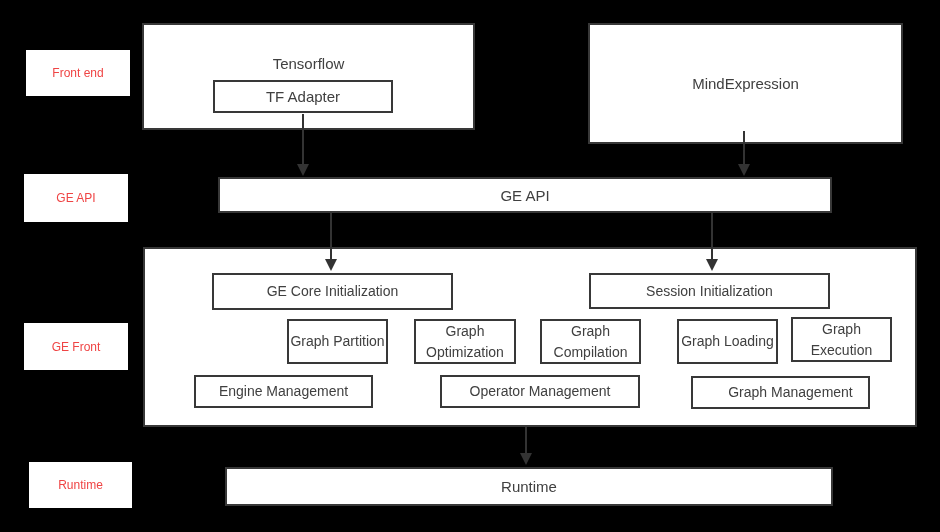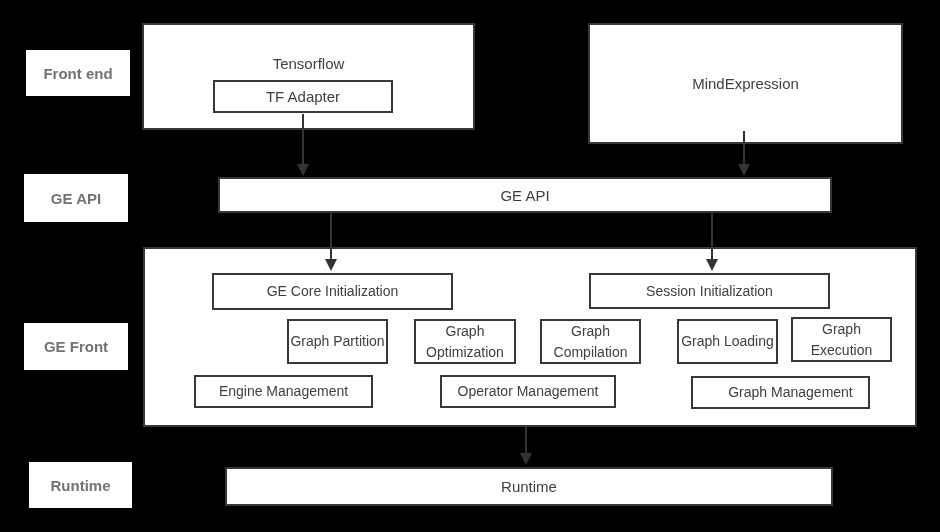--- a/index.html
+++ b/index.html
@@ -27,23 +27,22 @@
     text-align: center;
   }
   .layer-label {
     position: absolute;
     box-sizing: border-box;
     background: #ffffff;
     border: none;
     display: flex;
     align-items: center;
     justify-content: center;
-    font-size: 15px;
-    color: #737373;
-    font-weight: bold;
+    font-size: 12px;
+    color: #ef4444;
   }
   .layer-front-end { left: 26px;  top: 50px;  width: 104px; height: 46px; }
   .layer-ge-api    { left: 24px;  top: 174px; width: 104px; height: 48px; }
   .layer-ge-core   { left: 24px;  top: 323px; width: 104px; height: 47px; }
   .layer-runtime   { left: 29px;  top: 462px; width: 103px; height: 46px; }
 
   .tensorflow-box {
     left: 142px; top: 23px; width: 333px; height: 107px;
     display: block;
   }
@@ -75,21 +74,21 @@
   .session-init   { left: 444px; top: 24px;  width: 241px; height: 36px; }
 
   .graph-preparation  { left: 22px;  top: 70px;  width: 101px; height: 45px; }
   .graph-partition    { left: 142px; top: 70px;  width: 101px; height: 45px; }
   .graph-optimization { left: 269px; top: 70px;  width: 102px; height: 45px; }
   .graph-compilation  { left: 395px; top: 70px;  width: 101px; height: 45px; }
   .graph-loading      { left: 520px; top: 70px;  width: 101px; height: 45px; margin-left: 12px; }
   .graph-execution    { left: 646px; top: 68px;  width: 101px; height: 45px; }
 
   .engine-management   { left: 49px;  top: 126px; width: 179px; height: 33px; }
-  .operator-management { left: 295px; top: 126px; width: 176px; height: 33px; }
+  .operator-management { left: 295px; top: 126px; width: 200px; height: 33px; }
   .graph-management    { left: 546px; top: 127px; width: 179px; height: 33px; padding-left: 20px; }
 
   .runtime-bar {
     left: 225px; top: 467px; width: 608px; height: 39px;
     font-size: 15px;
   }
   #arrow-overlay {
     position: absolute;
     left: 0; top: 0;
     width: 940px; height: 532px;

